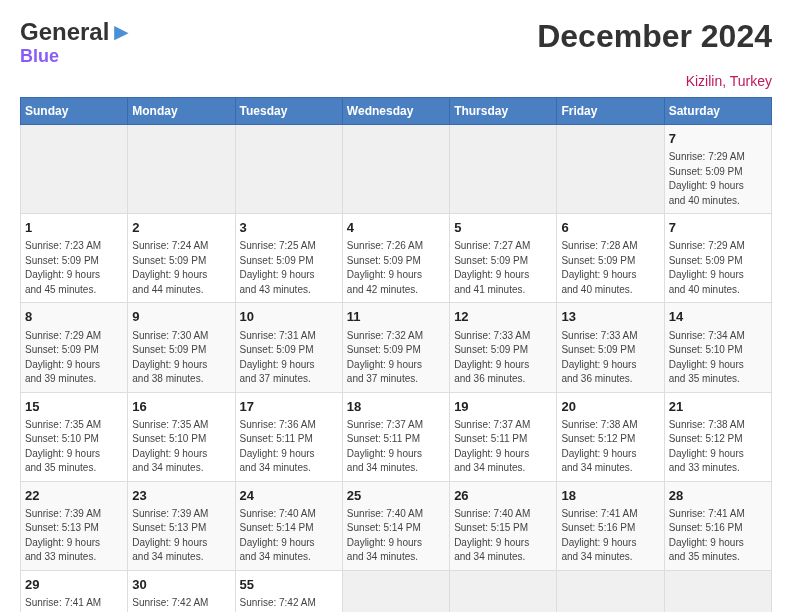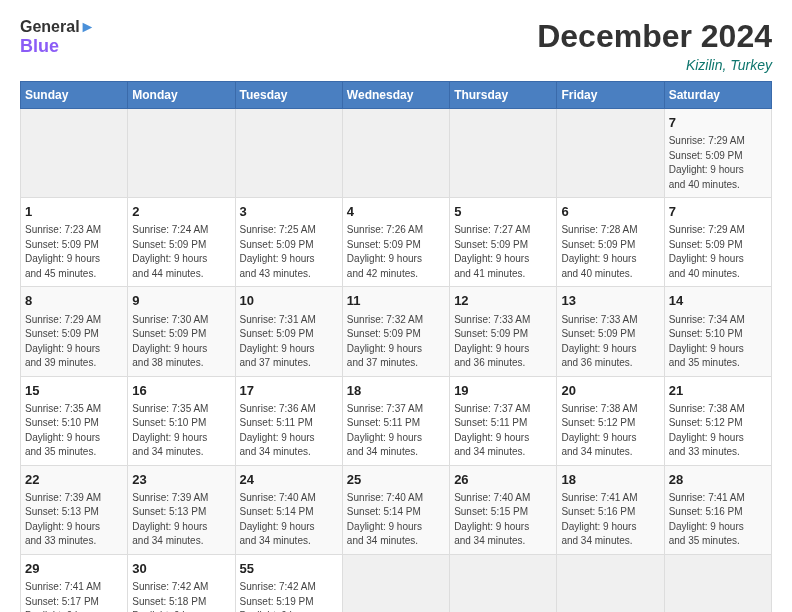--- a/index.html
+++ b/index.html
@@ -25,23 +25,22 @@
     .title-area {
       text-align: right;
     }
     .month-title {
       font-size: 32px;
       font-weight: bold;
       color: #333;
     }
     .subtitle {
       font-size: 14px;
-      color: #0f766e;
-      margin-top: 2px;
-      font-style: italic;
+      color: #be185d;
+      margin-top: 18px;
     }
     .calendar {
       width: 100%;
       border-collapse: collapse;
       font-size: 10.5px;
     }
     .calendar thead tr {
       background: #4a7fc1;
       padding-left: 28px;
     }
@@ -98,21 +97,21 @@
       font-weight: bold;
       color: #333;
     }
   </style>
 </head>
 <body>
 
 <div class="page">
 <div class="header">
   <div class="logo-wrapper">
-    <div class="logo-line1" style="font-size:16px;font-weight:bold;color:#333;">General<span style="color:#4a90d9;">►</span></div>
+    <div class="logo-line1" style="font-size:24px;font-weight:bold;color:#333;">General<span style="color:#4a90d9;">►</span></div>
     <div style="font-size:18px;font-weight:bold;color:#8b5cf6;">Blue</div>
   </div>
   <div class="title-area">
     <div class="month-title">December 2024</div>
     <div class="subtitle">Kizilin, Turkey</div>
   </div>
 </div>
 <table class="calendar">
   <thead>
     <tr>

